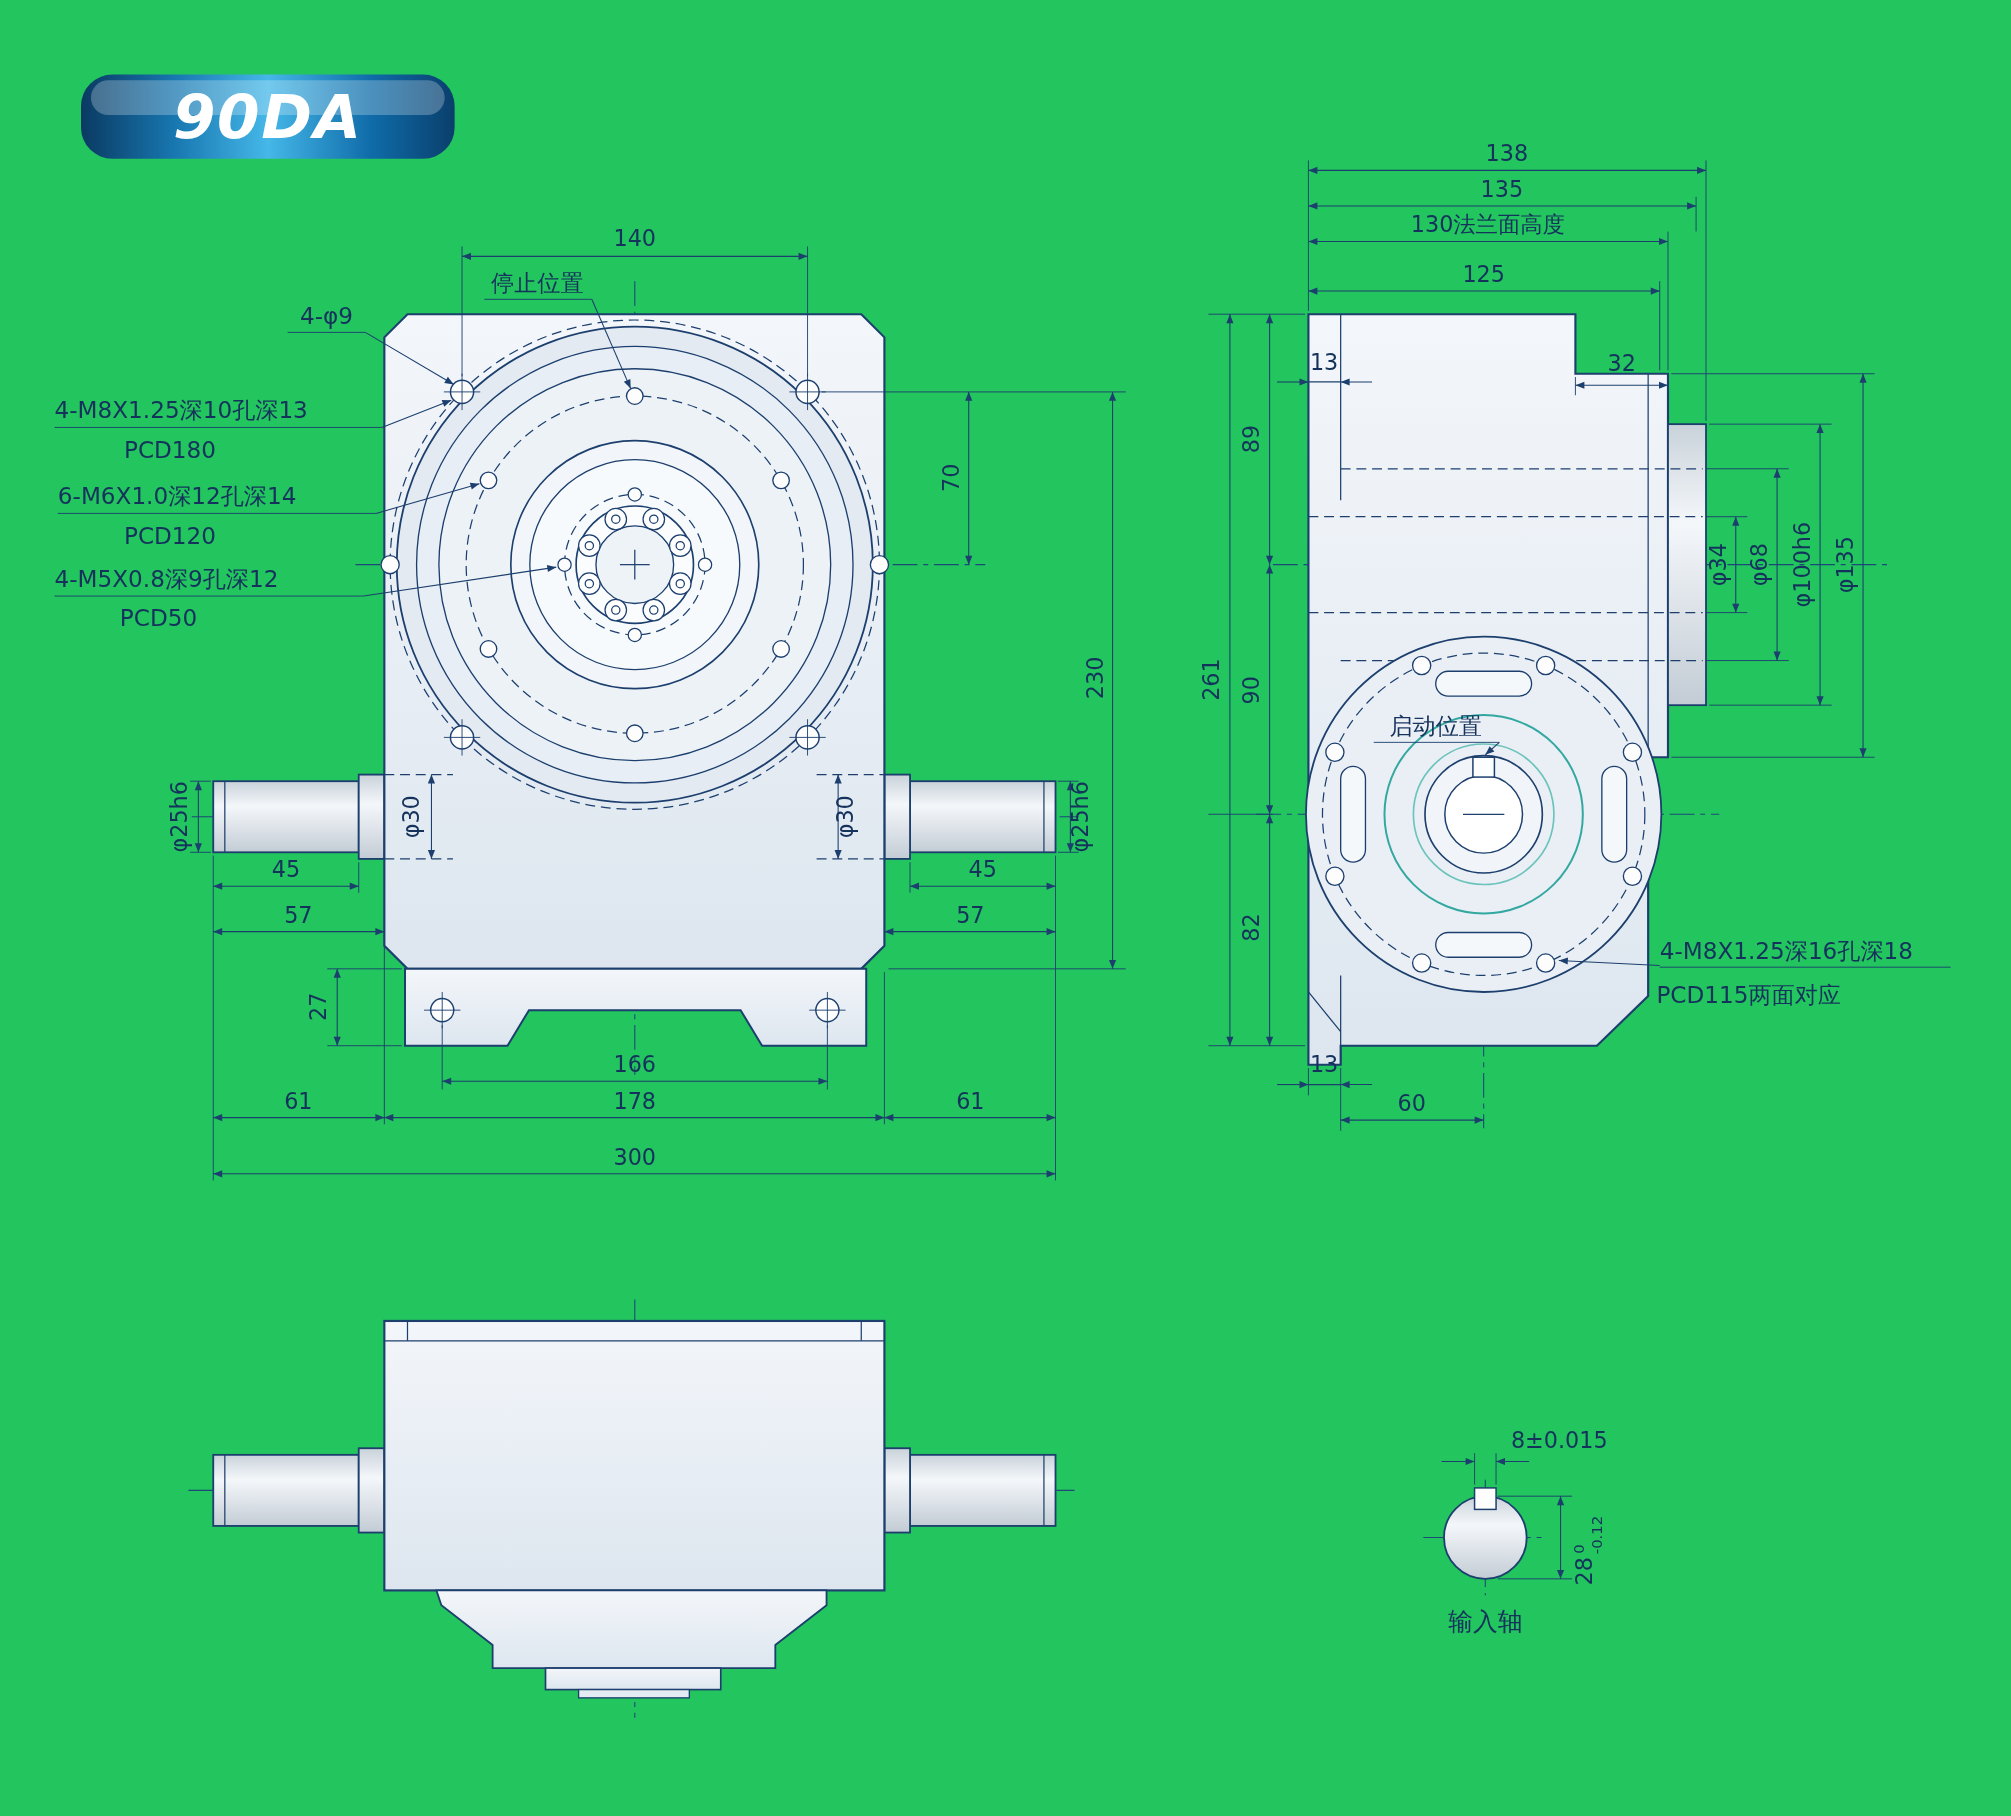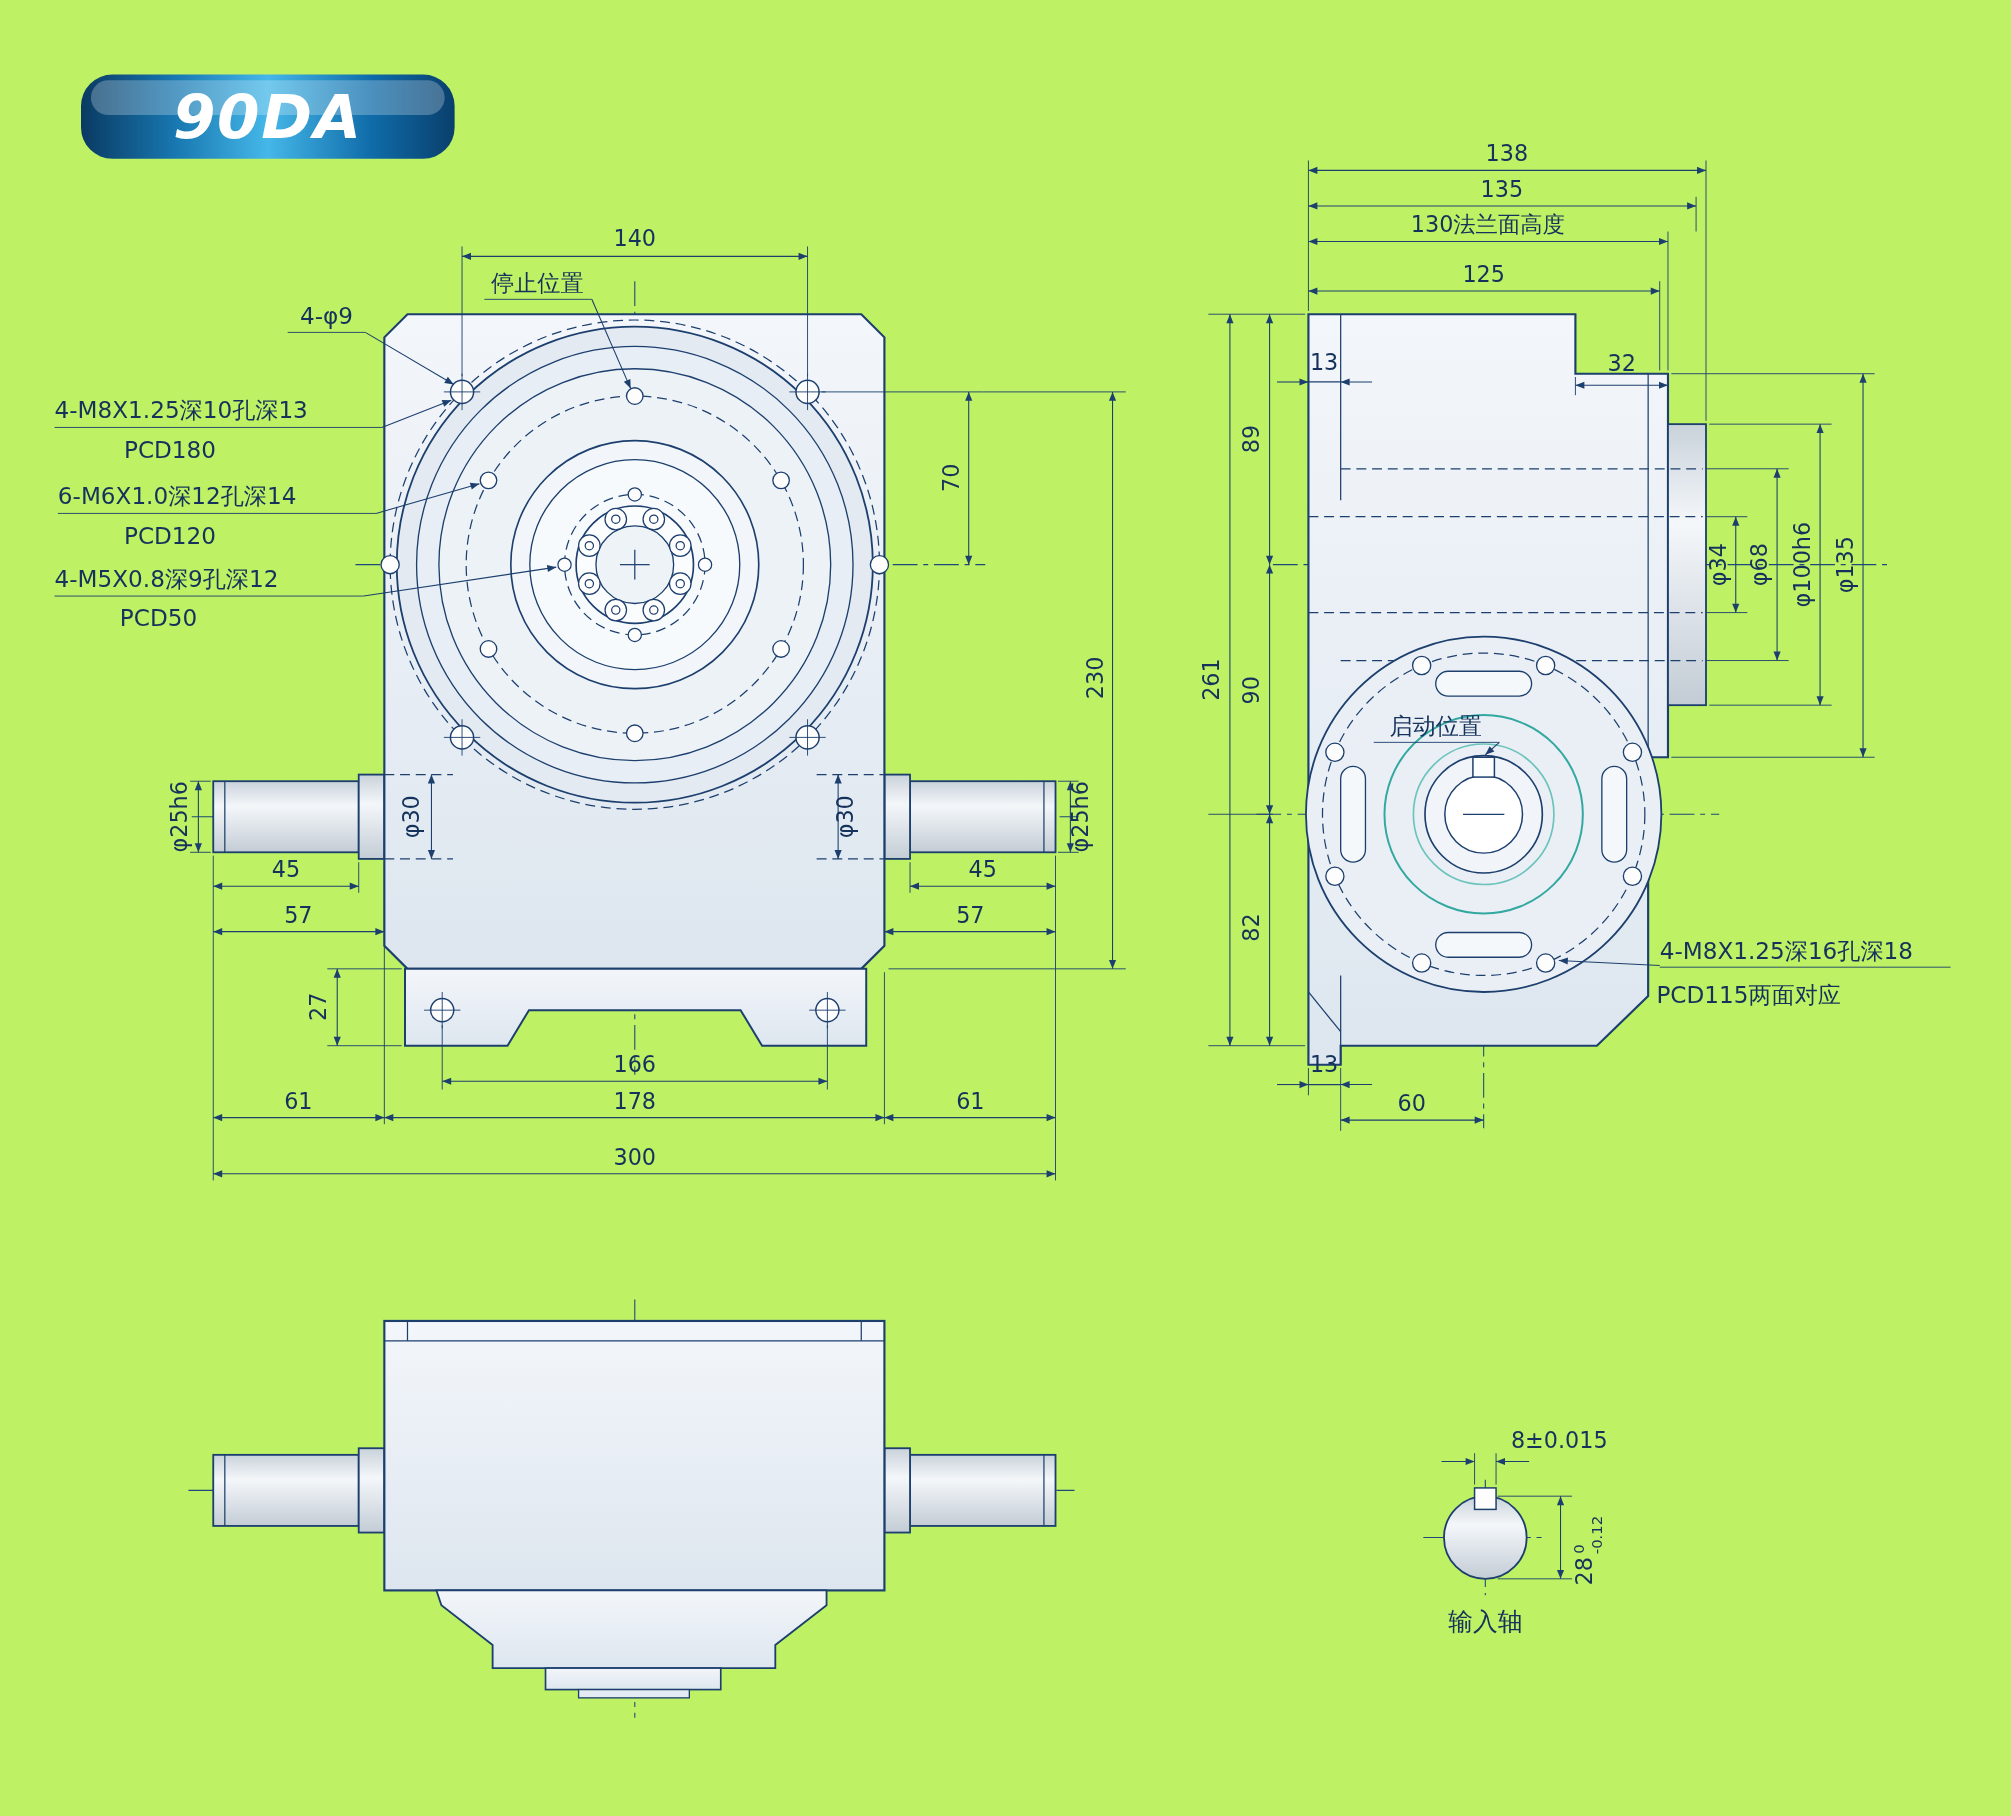--- a/index.html
+++ b/index.html
@@ -1,16 +1,16 @@
 <!DOCTYPE html>
 <html style="font-size:13.2px"><head>
 <meta charset="utf-8">
 <style>
   html,body{margin:0;padding:0;background:#ffffff;}
-  .stage{position:relative;width:2011px;height:1817px;background:#bef264;overflow:hidden;
+  .stage{position:relative;width:2011px;height:1817px;background:#22c55e;overflow:hidden;
          font-family:"DejaVu Sans",sans-serif;}
   svg{position:absolute;left:0;top:0;}
   .thin {fill:none;stroke:#1c3f6e;stroke-width:1.5;}
   .dash {fill:none;stroke:#1c3f6e;stroke-width:1.5;stroke-dasharray:12 7;}
   .cl   {fill:none;stroke:#1d4878;stroke-width:1.3;stroke-dasharray:30 7 6 7;}
   .dim  {fill:none;stroke:#1c3f6e;stroke-width:1.3;}
   .ext  {fill:none;stroke:#1c3f6e;stroke-width:1.1;}
   .teal {fill:none;stroke:#33a8a0;stroke-width:2.4;}
   .teal2{fill:none;stroke:#6cc3bb;stroke-width:2;}
   text{font-family:"DejaVu Sans",sans-serif;font-size:27px;fill:#15325c;}

